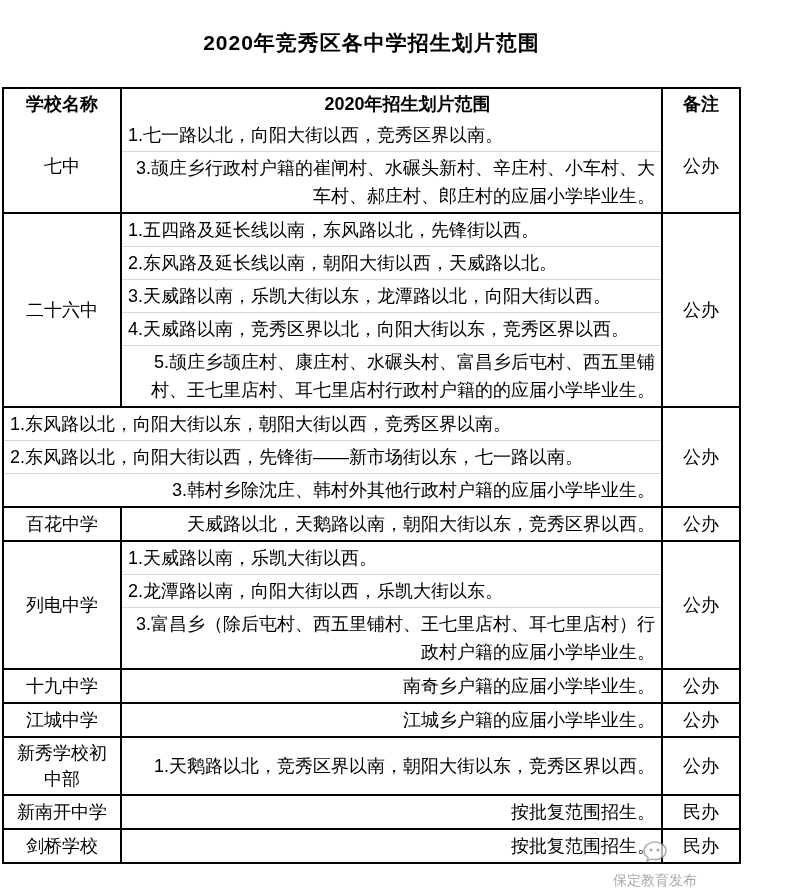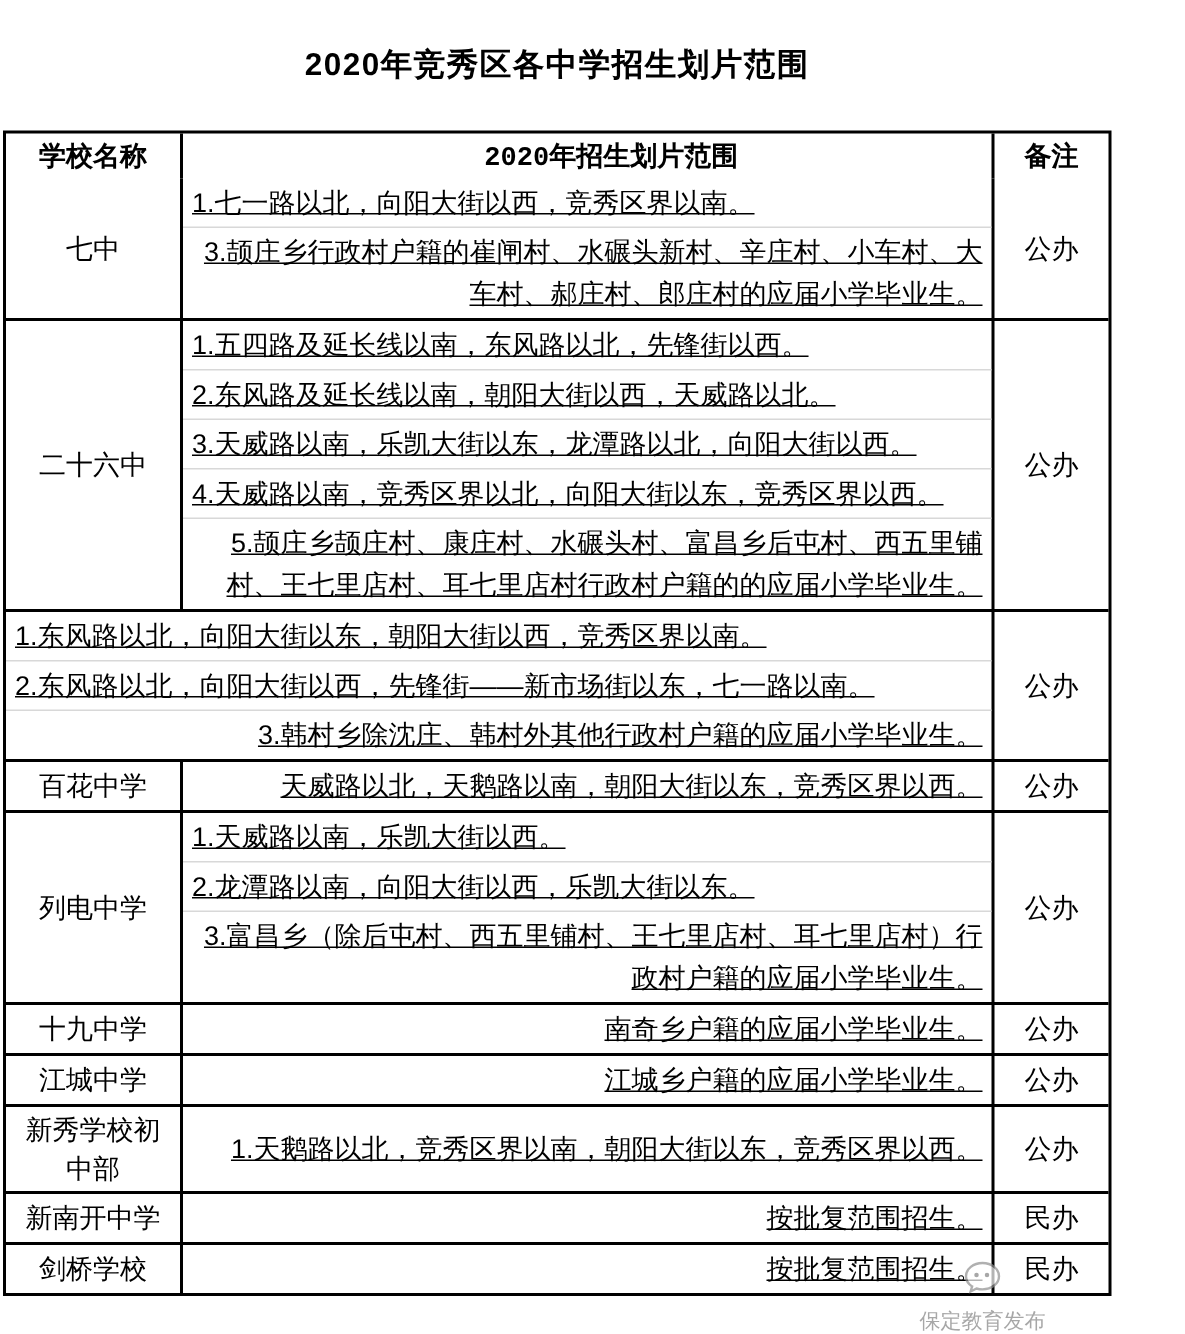--- a/index.html
+++ b/index.html
@@ -52,21 +52,20 @@
     padding: 2px 10px;
     border-right: 2px solid var(--border, #000);
   }
   .range {
     flex: 1 1 auto;
     display: flex;
     flex-direction: column;
     justify-content: center;
     border-right: 2px solid var(--border, #000);
     min-width: 0;
-    text-decoration: underline;
   }
   .item {
     font-size: 18px;
     line-height: 28px;
     padding: 2px 6px;
     border-bottom: 1px solid var(--divider, #d8d8d8);
     word-break: break-all;
   }
   .item:last-child { border-bottom: none; text-align: right; }
   .note {
@@ -79,21 +78,20 @@
     padding: 2px;
   }
   .header .cell {
     font-weight: 700;
     font-size: 18px;
     display: flex;
     align-items: center;
     justify-content: center;
     padding: 3px 4px;
     min-height: 29px;
-    font-family: Liberation Mono, monospace;
   }
   .header .hcol-range { flex: 1 1 auto; border-right: 2px solid var(--border, #000); margin-left: 32px; }
   .header .hcol-school { flex: 0 0 118px; width: 118px; border-right: 2px solid var(--border, #000); }
   .header .hcol-note { flex: 0 0 76px; width: 76px; }
   .watermark {
     position: absolute;
     left: 613px;
     top: 838px;
     display: flex;
     align-items: center;

